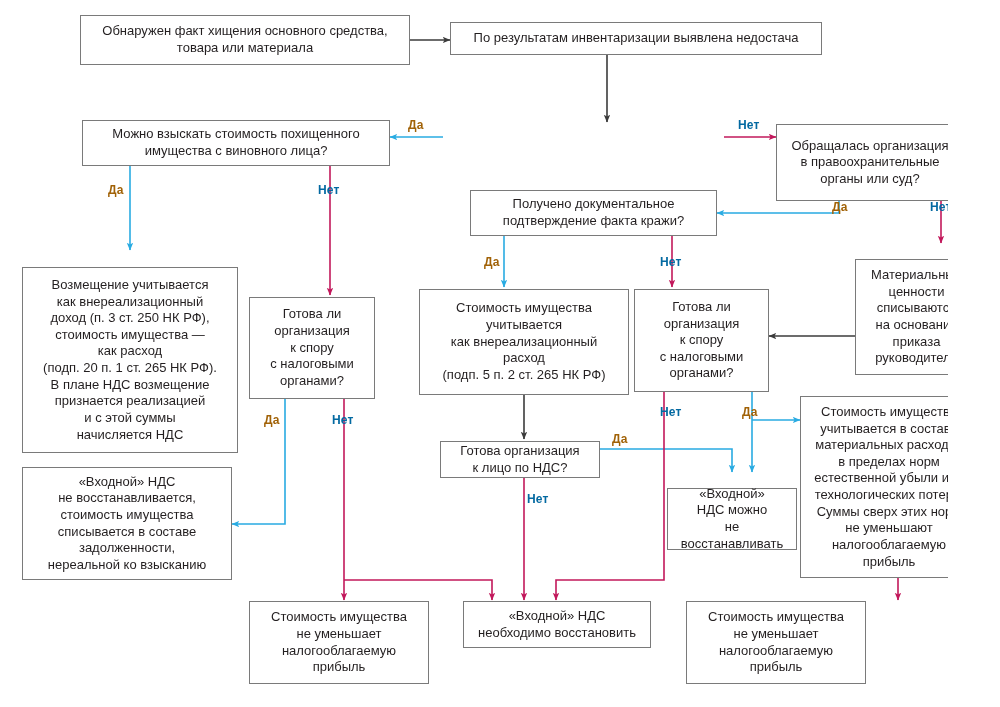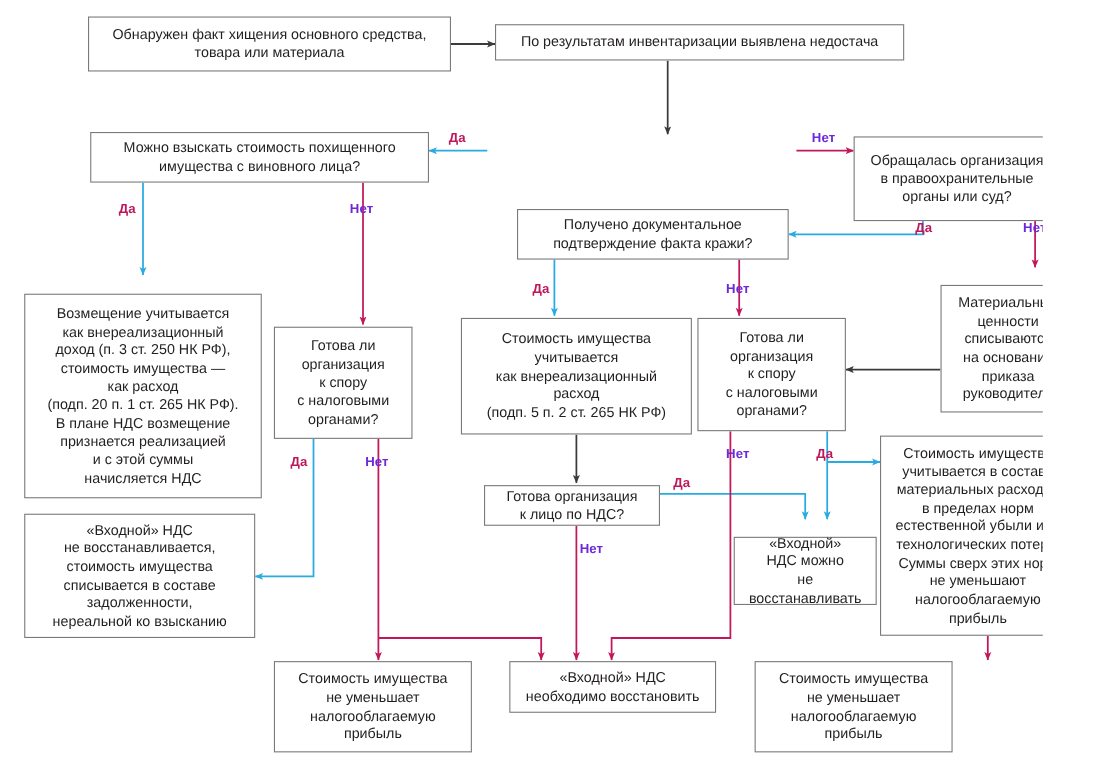--- a/index.html
+++ b/index.html
@@ -37,22 +37,22 @@
     white-space: pre-line;
   }
   .node span { display: block; width: 100%; }
   .lbl {
     position: absolute;
     font-weight: bold;
     font-size: 12px;
     letter-spacing: 0.1px;
     white-space: nowrap;
   }
-  .lbl.yes { color: #be185d; text-align: right; }
-  .lbl.no  { color: #6d28d9; }
+  .lbl.yes { color: #a16207; text-align: right; }
+  .lbl.no  { color: #0369a1; }
 </style>
 </head>
 <body>
 
 <div id="canvas">
 
   <svg id="edges" viewBox="0 0 1000 707" xmlns="http://www.w3.org/2000/svg">
     <defs>
       <marker id="ar-dark" markerWidth="9" markerHeight="9" refX="7.2" refY="3.4" orient="auto" markerUnits="userSpaceOnUse">
         <path d="M0,0.2 L7.6,3.4 L0,6.6 L1.7,3.4 Z" fill="#3b3b3b"></path>

